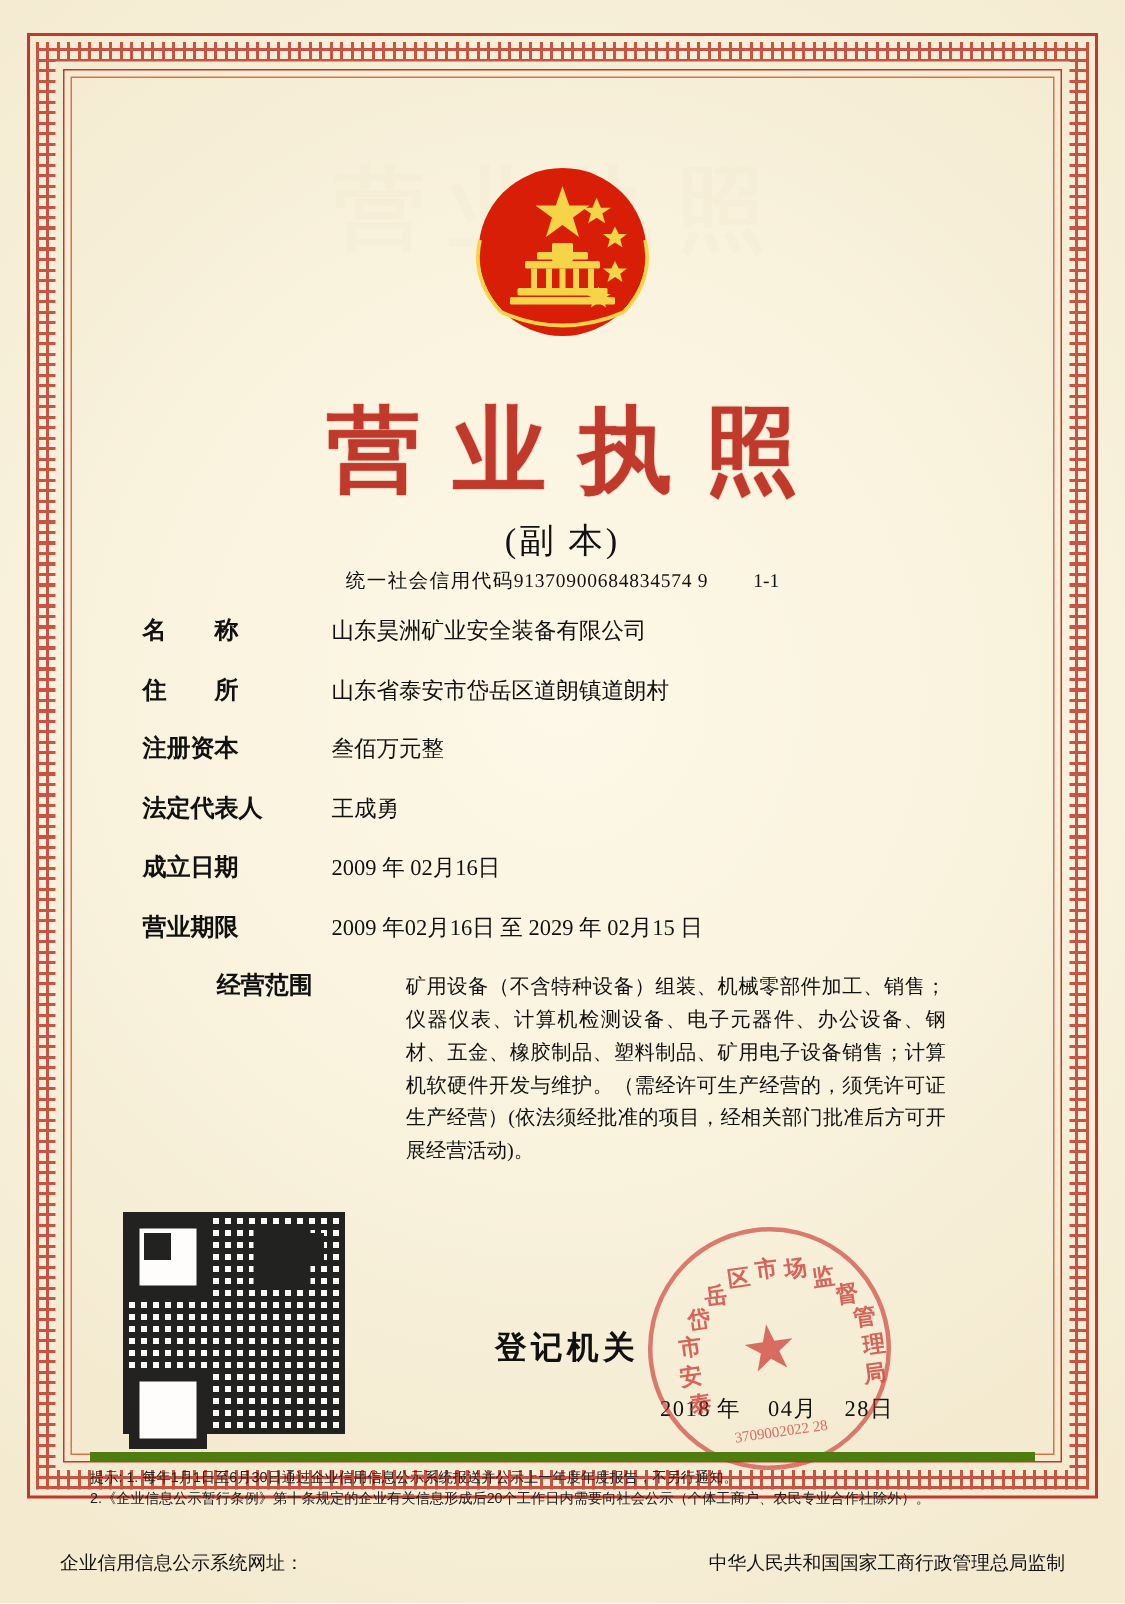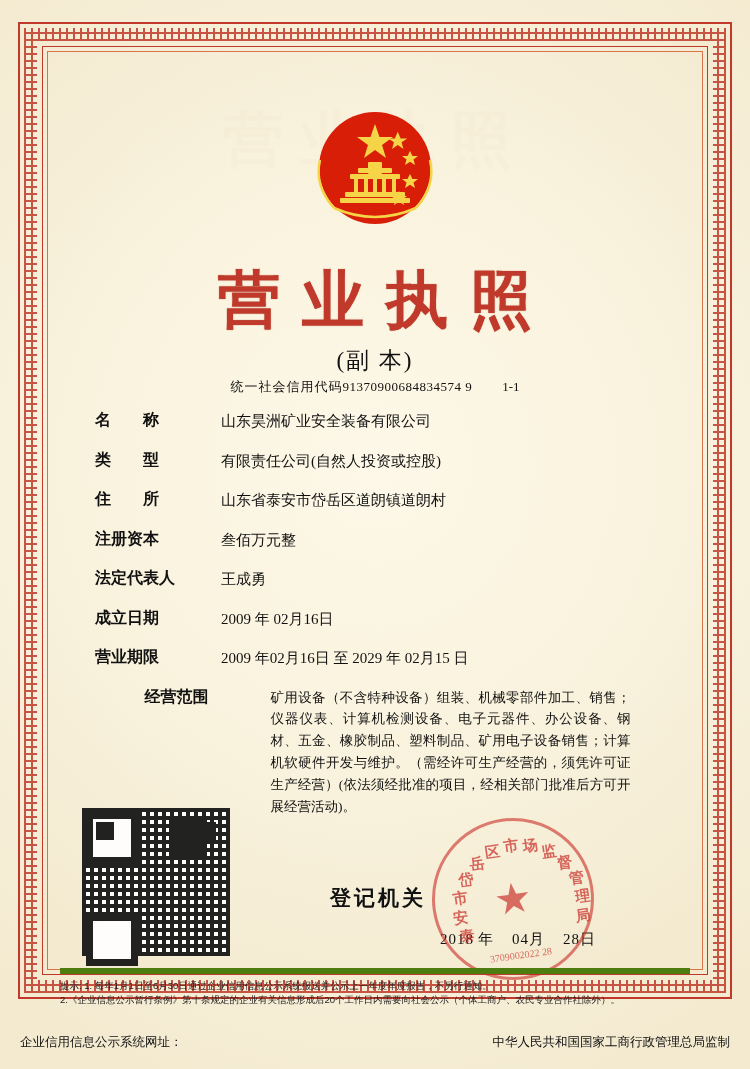--- a/index.html
+++ b/index.html
@@ -298,21 +298,21 @@
     color: #222;
   }
   .notice .ln { display: block; white-space: nowrap; }
 
   .footer {
     position: absolute;
     left: 0; right: 0;
     bottom: 18px;
     display: flex;
     justify-content: space-between;
-    padding: 0 20px;
+    padding: 0 40px;
     font-size: 12.5px;
     color: #111;
     font-family: "Liberation Serif", serif;
   }
 </style>
 </head>
 <body>
 
 <div class="page">
   <div class="paper"></div>
@@ -359,24 +359,20 @@
     <span class="code-label">统一社会信用代码</span><span class="code-value">91370900684834574 9</span><span class="code-serial">1-1</span>
   </div>
 
   <div class="fields">
 
     <div class="row">
       <div class="label">名　　称</div>
       <div class="value">山东昊洲矿业安全装备有限公司</div>
     </div>
 
-    <div class="row">
-      <div class="label">类　　型</div>
-      <div class="value">有限责任公司(自然人投资或控股)</div>
-    </div>
 
     <div class="row">
       <div class="label">住　　所</div>
       <div class="value">山东省泰安市岱岳区道朗镇道朗村</div>
     </div>
 
     <div class="row">
       <div class="label">注册资本</div>
       <div class="value">叁佰万元整</div>
     </div>

